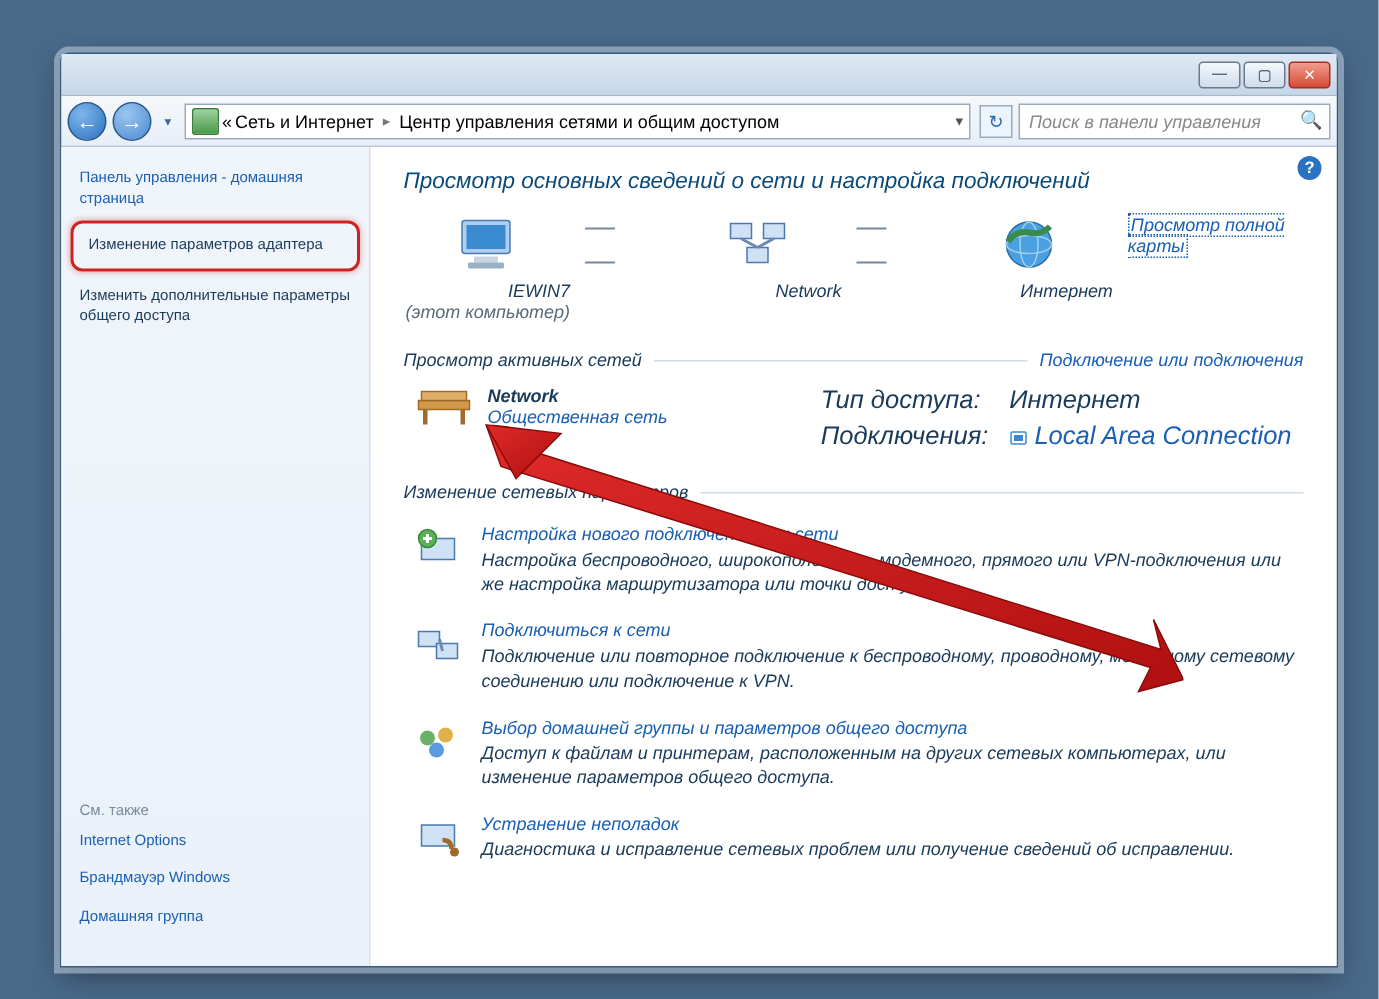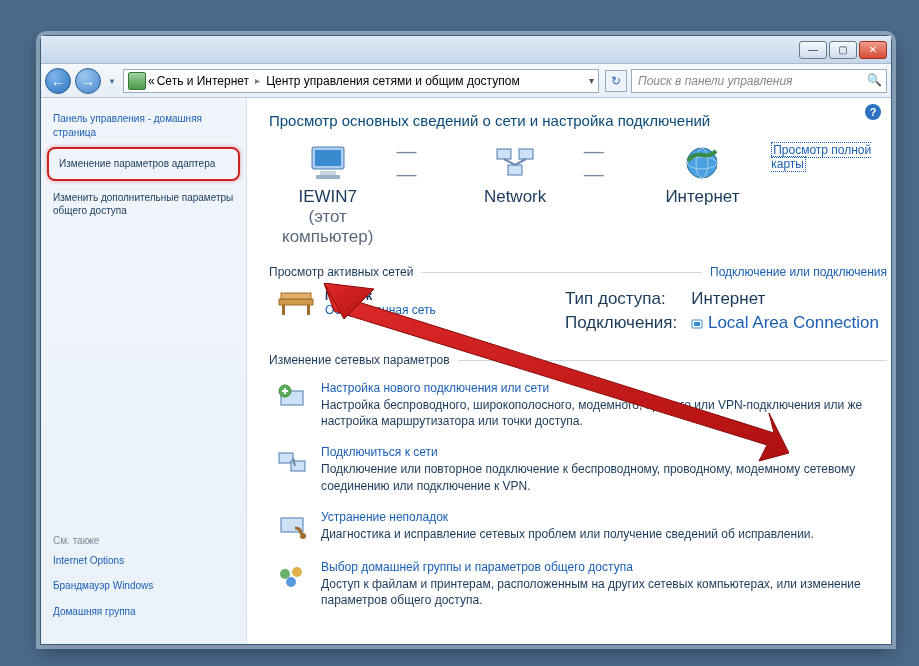--- a/index.html
+++ b/index.html
@@ -79,21 +79,21 @@
     border:1px solid #3a7a3a; border-radius:2px;
     display:inline-block;
   }
   .bc-sep { color:#777; padding:0 4px; font-size:10px;}
   .bc-refresh {
     width:22px;height:22px;border:1px solid #9ab;background:#eef4fb;
     display:flex;align-items:center;justify-content:center;color:#2a6ab0;font-size:12px;
     margin-left:2px;
   }
   .searchbox {
-    width: 256px; height:24px;
+    width: 208px; height:24px;
     border:1px solid #9ab; background:#fff;
     display:flex;align-items:center;padding:0 6px;color:#888;font-style:italic;
     position:relative;
   }
   .searchbox .mag{
     position:absolute;right:4px;top:3px;color:#888;font-size:12px;font-style:normal;
   }
   
   .body {
     flex:1; display:flex; background:#fff; position:relative;
@@ -116,31 +116,32 @@
     border:2px solid #d02020;
     border-radius:8px;
     padding:8px 10px;
     margin: -4px -6px 10px -6px;
     box-shadow: 0 0 4px rgba(208,32,32,.4);
   }
   .sidebar .spacer{flex:1;}
   .sidebar .seealso-title{color:#7a8a9a;margin-bottom:8px;}
   .main {
     flex:1;
-    padding: 14px 4px 14px 22px;
+    padding: 14px 22px 14px 22px;
     color:#1a3a5a;
     overflow:auto;
+    font-style:italic;
   }
   .main h1 {
     color:#0a4a7a; font-size:15px; font-weight:normal; margin-bottom:14px;
   }
   .maprow {
     display:flex; align-items:flex-start; gap:10px; margin-bottom:18px;
   }
-  .mapitem { width:140px; text-align:center; font-size:17px; color:#1a3a5a;}
+  .mapitem { width:140px; text-align:right; font-size:12px; color:#1a3a5a;}
   .mapitem .icon { width:44px;height:40px;margin:0 auto 4px;display:flex;align-items:center;justify-content:center;}
   .map-dash { flex:0 0 50px;height:40px;display:flex;align-items:center;justify-content:center;color:#7a8a9a;font-size:20px;letter-spacing:2px;}
   .map-link{ margin-left:auto; }
   .map-link a{ color:#1a5fb4;text-decoration:none;border:1px dotted #1a5fb4;padding:0 1px;}
   .section-head {
     display:flex;align-items:center;gap:8px;
     color:#1a3a5a;font-size:12px;margin:10px 0 6px;
   }
   .section-head .line{flex:1;height:1px;background:#d0dae4;}
   .section-head a{color:#1a5fb4;text-decoration:none;margin-left:auto;}
@@ -324,41 +325,41 @@
               </svg>
           </div>
           <div class="settext">
             <a href="#">Подключиться к сети</a>
             <div class="desc">Подключение или повторное подключение к беспроводному, проводному, модемному сетевому соединению или подключение к VPN.</div>
           </div>
         </div>
         <div class="setitem">
           <div class="seticon">
             <svg width="34" height="34" viewBox="0 0 34 34">
+                <circle cx="10" cy="14" r="5" fill="#6ab06a"></circle>
+                <circle cx="22" cy="12" r="5" fill="#e0b04a"></circle>
+                <circle cx="16" cy="22" r="5" fill="#5a9ae0"></circle>
+              </svg>
+          </div>
+          <div class="settext">
+            <a href="#">Выбор домашней группы и параметров общего доступа</a>
+            <div class="desc">Доступ к файлам и принтерам, расположенным на других сетевых компьютерах, или изменение параметров общего доступа.</div>
+          </div>
+        </div>
+        <div class="setitem">
+          <div class="seticon">
+            <svg width="34" height="34" viewBox="0 0 34 34">
                 <rect x="6" y="8" width="22" height="14" fill="#cfe2f5" stroke="#4a7ab0"></rect>
                 <path d="M20 18 q6 0 6 6" stroke="#a06a2a" stroke-width="3" fill="none"></path>
                 <circle cx="28" cy="26" r="3" fill="#a06a2a"></circle>
               </svg>
           </div>
           <div class="settext">
             <a href="#">Устранение неполадок</a>
             <div class="desc">Диагностика и исправление сетевых проблем или получение сведений об исправлении.</div>
-          </div>
-        </div>
-        <div class="setitem">
-          <div class="seticon">
-            <svg width="34" height="34" viewBox="0 0 34 34">
-                <circle cx="10" cy="14" r="5" fill="#6ab06a"></circle>
-                <circle cx="22" cy="12" r="5" fill="#e0b04a"></circle>
-                <circle cx="16" cy="22" r="5" fill="#5a9ae0"></circle>
-              </svg>
-          </div>
-          <div class="settext">
-            <a href="#">Выбор домашней группы и параметров общего доступа</a>
-            <div class="desc">Доступ к файлам и принтерам, расположенным на других сетевых компьютерах, или изменение параметров общего доступа.</div>
           </div>
         </div>
       </div>
     </div>
 
     <svg class="arrow-ann" viewBox="0 0 470 180">
       <defs>
         <linearGradient id="rg" x1="0" y1="0" x2="1" y2="1">
           <stop offset="0" stop-color="#e02a2a"></stop>
             <stop offset="1" stop-color="#b01010"></stop>

